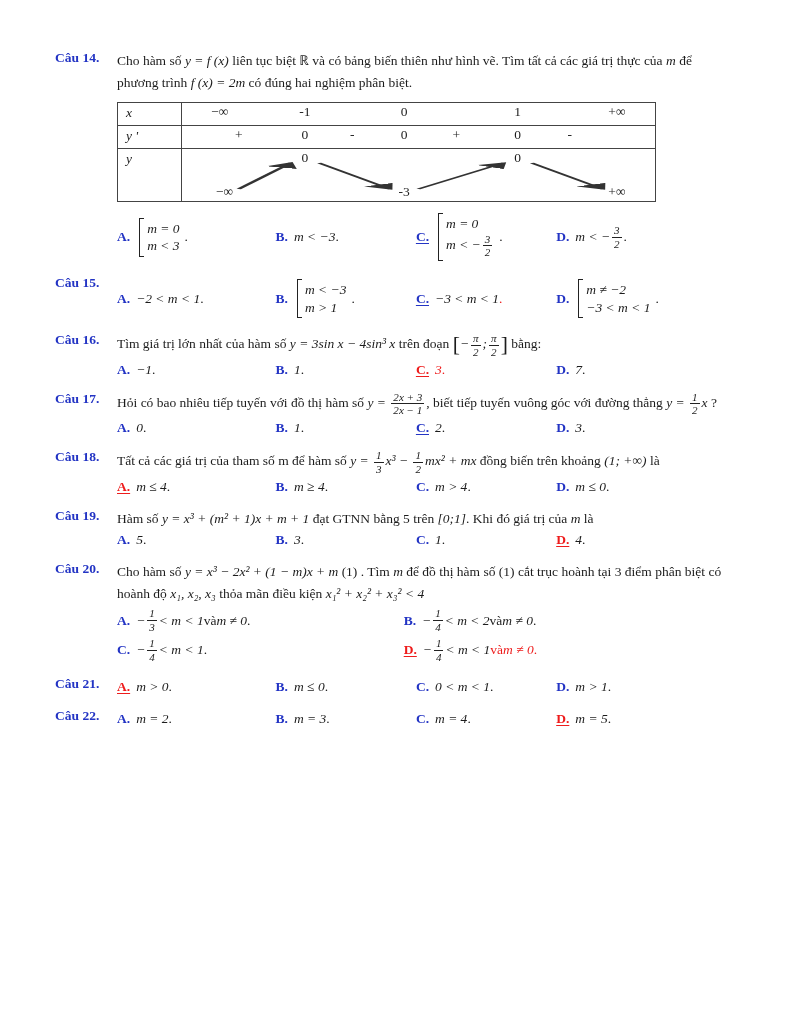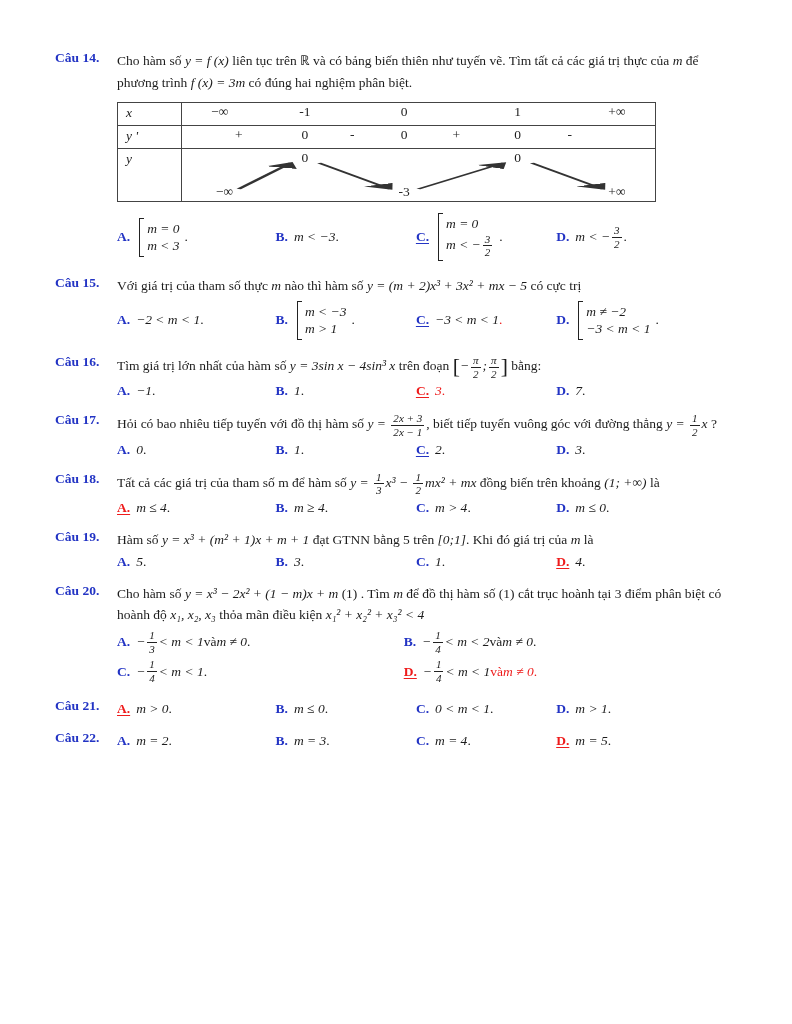--- a/index.html
+++ b/index.html
@@ -53,21 +53,21 @@
 </style>
 </head>
 <body>
 
 <div class="page">
 
   <div class="qblock">
     <div class="question">
       <span class="qlabel">Câu 14.</span>
       <div class="qbody">
-        <div class="qtext"><span class="txt">Cho hàm số </span><span class="math">y = f (x)</span><span class="txt"> liên tục trên ℝ  và có bảng biến thiên như tuyến vẽ. Tìm tất cả các giá trị thực của </span><span class="math">m</span><span class="txt"> để phương trình </span><span class="math">f (x) = 3m</span><span class="txt"> có đúng hai nghiệm phân biệt.</span></div>
+        <div class="qtext"><span class="txt">Cho hàm số </span><span class="math">y = f (x)</span><span class="txt"> liên tục biệt ℝ  và có bảng biến thiên như hình vẽ. Tìm tất cả các giá trị thực của </span><span class="math">m</span><span class="txt"> để phương trình </span><span class="math">f (x) = 2m</span><span class="txt"> có đúng hai nghiệm phân biệt.</span></div>
         <div class="vtable">
           <div class="vrow">
             <div class="vlabel">x</div>
             <div class="vcells">
               <span style="left:8%">−∞</span>
               <span style="left:26%">-1</span>
               <span style="left:47%">0</span>
               <span style="left:71%">1</span>
               <span style="left:92%">+∞</span>
             </div>
@@ -150,21 +150,20 @@
             </span>
           </div>
       </div>
     </div>
   </div>
 
   <div class="qblock">
     <div class="question">
       <span class="qlabel">Câu 15.</span>
       <div class="qbody">
-        <div class="qtext"><span class="txt">Với giá trị của tham số thực </span><span class="math">m</span><span class="txt"> nào thì hàm số </span><span class="math">y = (m + 2)x³ + 3x² + mx − 5</span><span class="txt"> có cực trị</span></div>
         <div class="answers">
             <span class="answer">
               <span class="alabel">A.</span>
               <span class="abody">
                 <span class="math">−2 &lt; m &lt; 1</span>
                 <span class="txt">.</span>
               </span>
             </span>
             <span class="answer">
               <span class="alabel">B.</span>

